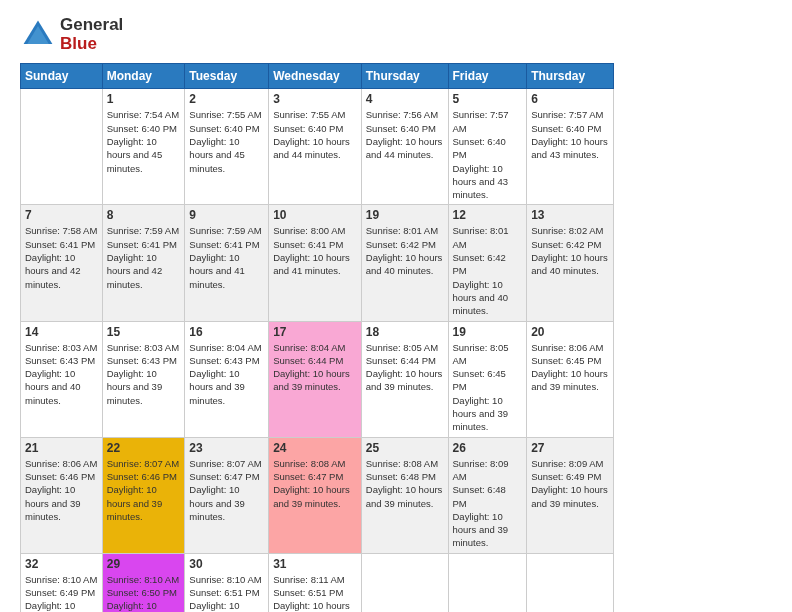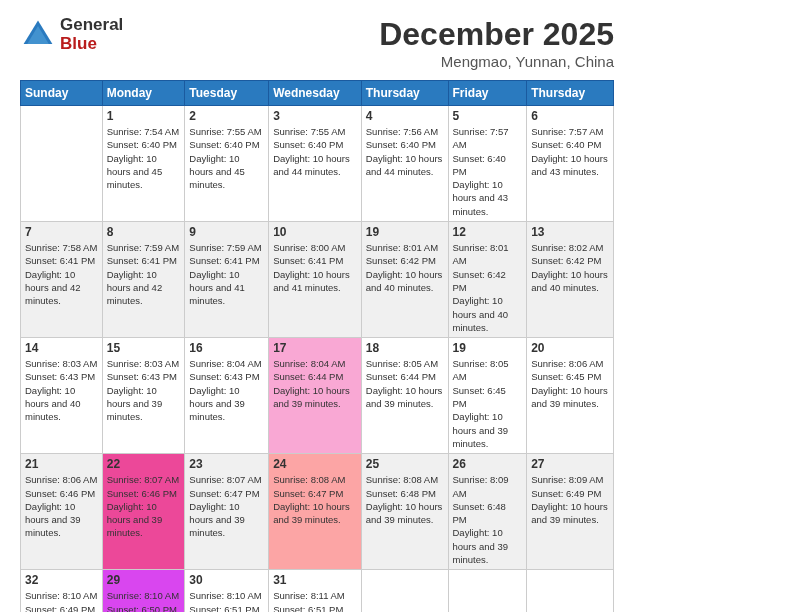--- a/index.html
+++ b/index.html
@@ -98,24 +98,20 @@
   <div class="header">
     <div class="logo">
       <svg class="logo-icon" viewBox="0 0 40 40" xmlns="http://www.w3.org/2000/svg">
         <polygon points="20,4 36,30 4,30" fill="#2a7abf"></polygon>
         <polygon points="20,10 32,30 8,30" fill="#5aaae0" opacity="0.5"></polygon>
       </svg>
       <div class="logo-text">
         <span class="logo-general">General</span>
         <span class="logo-blue">Blue</span>
       </div>
-    </div>
-    <div class="title-area">
-      <div class="calendar-title">December 2025</div>
-      <div class="calendar-subtitle">Mengmao, Yunnan, China</div>
     </div>
   </div>
 
   <table class="calendar">
     <thead>
       <tr>
         <th>Sunday</th>
         <th>Monday</th>
         <th>Tuesday</th>
         <th>Wednesday</th>
@@ -252,21 +248,21 @@
 Daylight: 10 hours and 39 minutes.</div>
           </td>
         </tr>
         <tr>
           <td style="background-color: rgb(240, 240, 240);">
             <span class="day-number">21</span>
             <div class="day-info" style="white-space: pre-line;">Sunrise: 8:06 AM
 Sunset: 6:46 PM
 Daylight: 10 hours and 39 minutes.</div>
           </td>
-          <td style="background-color: #ec4899;">
+          <td style="background-color: #eab308;">
             <span class="day-number">22</span>
             <div class="day-info" style="white-space: pre-line;">Sunrise: 8:07 AM
 Sunset: 6:46 PM
 Daylight: 10 hours and 39 minutes.</div>
           </td>
           <td style="background-color: rgb(240, 240, 240);">
             <span class="day-number">23</span>
             <div class="day-info" style="white-space: pre-line;">Sunrise: 8:07 AM
 Sunset: 6:47 PM
 Daylight: 10 hours and 39 minutes.</div>

